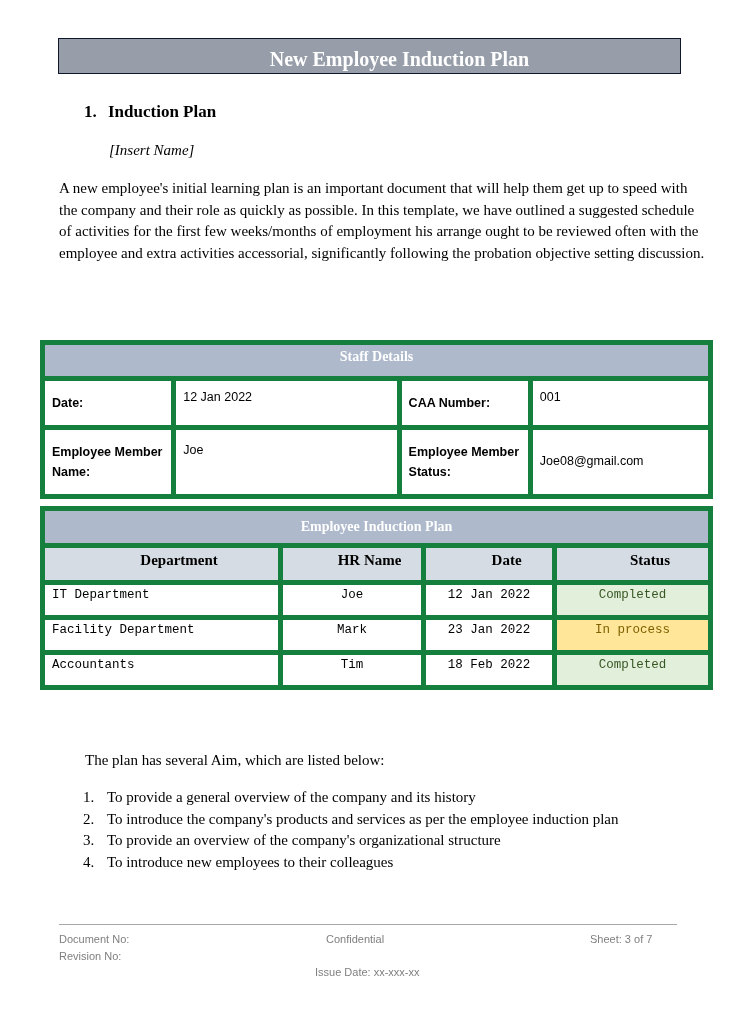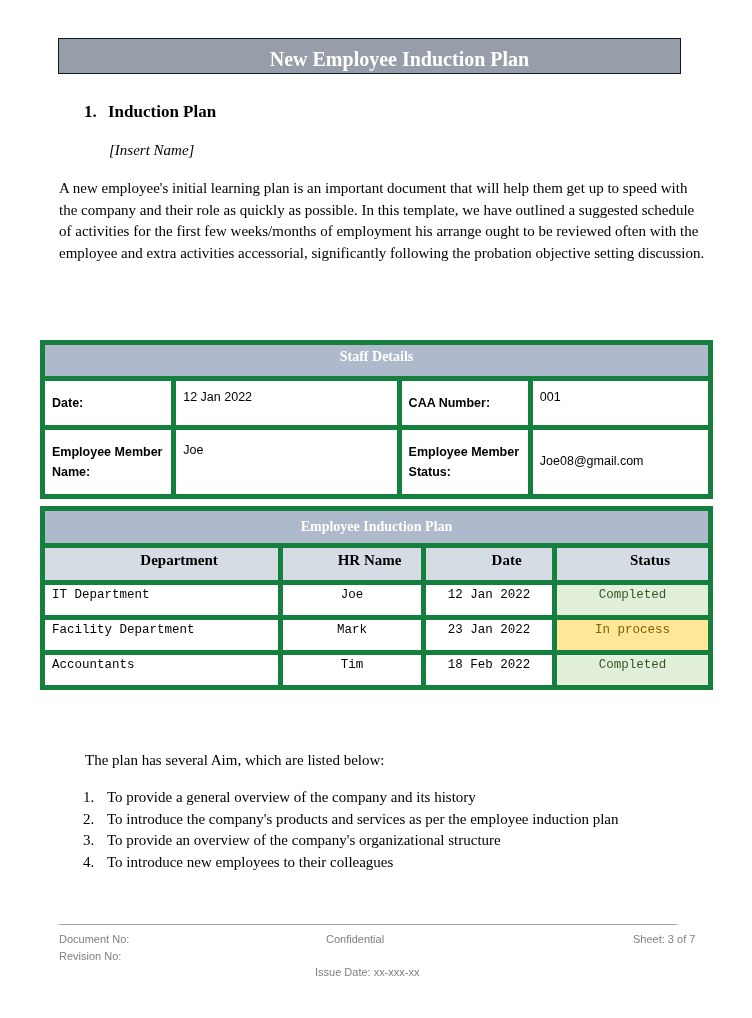--- a/index.html
+++ b/index.html
@@ -123,14 +123,14 @@
   <li><span class="n">1.</span><span>To provide a general overview of the company and its history</span></li>
   <li><span class="n">2.</span><span>To introduce the company's products and services as per the employee induction plan</span></li>
   <li><span class="n">3.</span><span>To provide an overview of the company's organizational structure</span></li>
   <li><span class="n">4.</span><span>To introduce new employees to their colleagues</span></li>
 </ol>
 
 <div class="footer-line"></div>
 <div class="footer" style="left:59px; top:933px;">Document No:</div>
 <div class="footer" style="left:59px; top:950px;">Revision No:</div>
 <div class="footer" style="left:326px; top:933px;">Confidential</div>
-<div class="footer" style="left:590px; top:933px;margin-left:43px;">Sheet: 3 of 7</div>
+<div class="footer" style="left:590px; top:933px;">Sheet: 3 of 7</div>
 <div class="footer" style="left:315px; top:966px;">Issue Date: xx-xxx-xx</div>
 
 </body></html>

